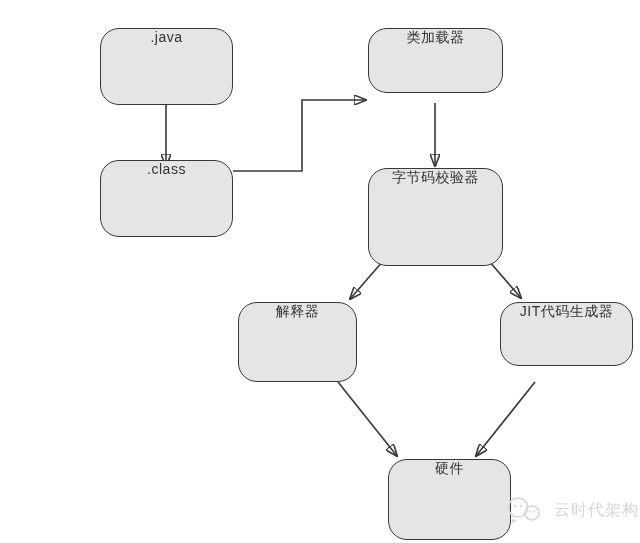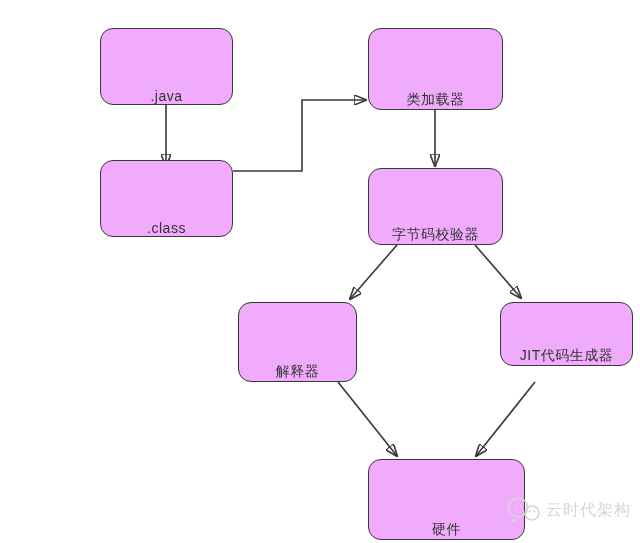--- a/index.html
+++ b/index.html
@@ -20,44 +20,44 @@
     width: 640px; height: 543px;
   }
   .edges-layer path {
     fill: none;
     stroke: #383838;
     stroke-width: 1.6;
   }
   .node {
     position: absolute;
     box-sizing: border-box;
-    background: #f0abfc;
+    background: #e5e5e5;
     border: 1.6px solid #383838;
-    border-radius: 13px;
+    border-radius: 19px;
     display: flex;
-    align-items: flex-end;
+    align-items: flex-start;
     justify-content: center;
     font-size: 14px;
     color: #333333;
     letter-spacing: 0.5px;
   }
   .node-java            { left: 100px; top: 28px;  width: 133px; height: 77px; }
   .node-class-file      { left: 100px; top: 160px; width: 133px; height: 77px; }
-  .node-class-loader    { left: 368px; top: 28px;  width: 135px; height: 82px; }
-  .node-bytecode-verifier { left: 368px; top: 168px; width: 135px; height: 77px; }
+  .node-class-loader    { left: 368px; top: 28px;  width: 135px; height: 65px; }
+  .node-bytecode-verifier { left: 368px; top: 168px; width: 135px; height: 98px; }
   .node-interpreter     { left: 238px; top: 302px; width: 119px; height: 80px; }
   .node-jit-generator   { left: 500px; top: 302px; width: 133px; height: 64px; }
-  .node-hardware        { left: 368px; top: 459px; width: 157px; height: 81px; }
+  .node-hardware        { left: 388px; top: 459px; width: 123px; height: 81px; }
   .watermark {
     position: absolute;
     left: 506px;
     top: 495px;
     display: flex;
     align-items: center;
-    gap: 4px;
+    gap: 12px;
     color: #d5d5d5;
     font-size: 16px;
     letter-spacing: 1px;
     user-select: none;
   }
   .watermark svg { display: block; }
 </style>
 </head>
 <body>
 

